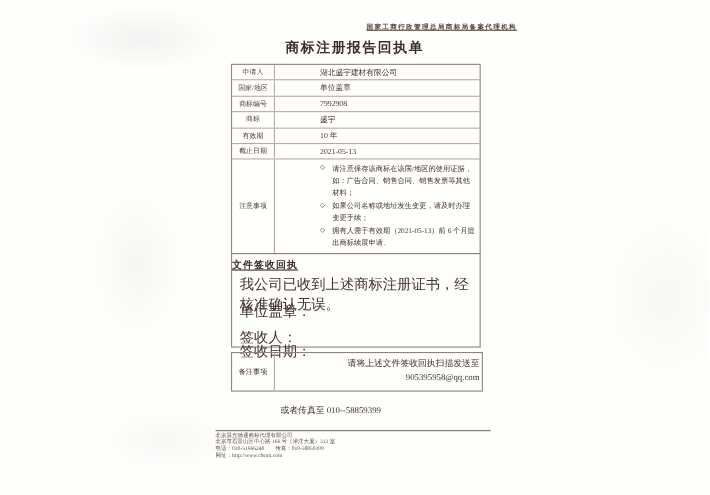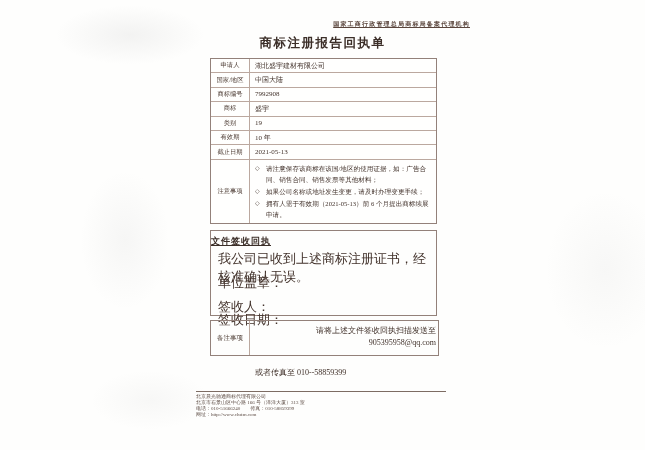--- a/index.html
+++ b/index.html
@@ -29,21 +29,21 @@
     text-align:center; font-size:12.5px; font-weight:bold;
     letter-spacing:1.5px; color:#3c2f29;
   }
 
   
   .main-table {
     position:absolute; left:210px; top:58px; width:227px;
     border:1px solid #93817a; box-sizing:border-box;
     background:rgba(255,255,255,0.6);
   }
-  .trow { display:flex; border-bottom:1px solid #bba89f; min-height:13.4px; }
+  .trow { display:flex; border-bottom:1px solid #bba89f; min-height:13.4px;gap:36px; }
   .trow:last-child { border-bottom:none; }
   .tlabel {
     width:38px; flex:none; border-right:1px solid #bba89f;
     display:flex; align-items:center; justify-content:center;
     font-size:6.3px; color:#4c3b33; text-align:center;
   }
   .tvalue {
     flex:1; display:flex; align-items:center;
     padding-left:5px; font-size:7px; color:#42322b;
   }
@@ -101,33 +101,29 @@
   <div class="agency-note">国家工商行政管理总局商标局备案代理机构</div>
   <div class="doc-title">商标注册报告回执单</div>
 
   <div class="main-table">
     <div class="trow">
       <div class="tlabel">申请人</div>
       <div class="tvalue">湖北盛宇建材有限公司</div>
     </div>
     <div class="trow">
       <div class="tlabel">国家/地区</div>
-      <div class="tvalue">中国大陆</div>
+      <div class="tvalue">单位盖章</div>
     </div>
     <div class="trow">
       <div class="tlabel">商标编号</div>
       <div class="tvalue">7992908</div>
     </div>
     <div class="trow">
       <div class="tlabel">商标</div>
       <div class="tvalue">盛宇</div>
-    </div>
-    <div class="trow">
-      <div class="tlabel">类别</div>
-      <div class="tvalue">19</div>
     </div>
     <div class="trow">
       <div class="tlabel">有效期</div>
       <div class="tvalue">10 年</div>
     </div>
     <div class="trow">
       <div class="tlabel">截止日期</div>
       <div class="tvalue">2021-05-13</div>
     </div>
     <div class="trow">

